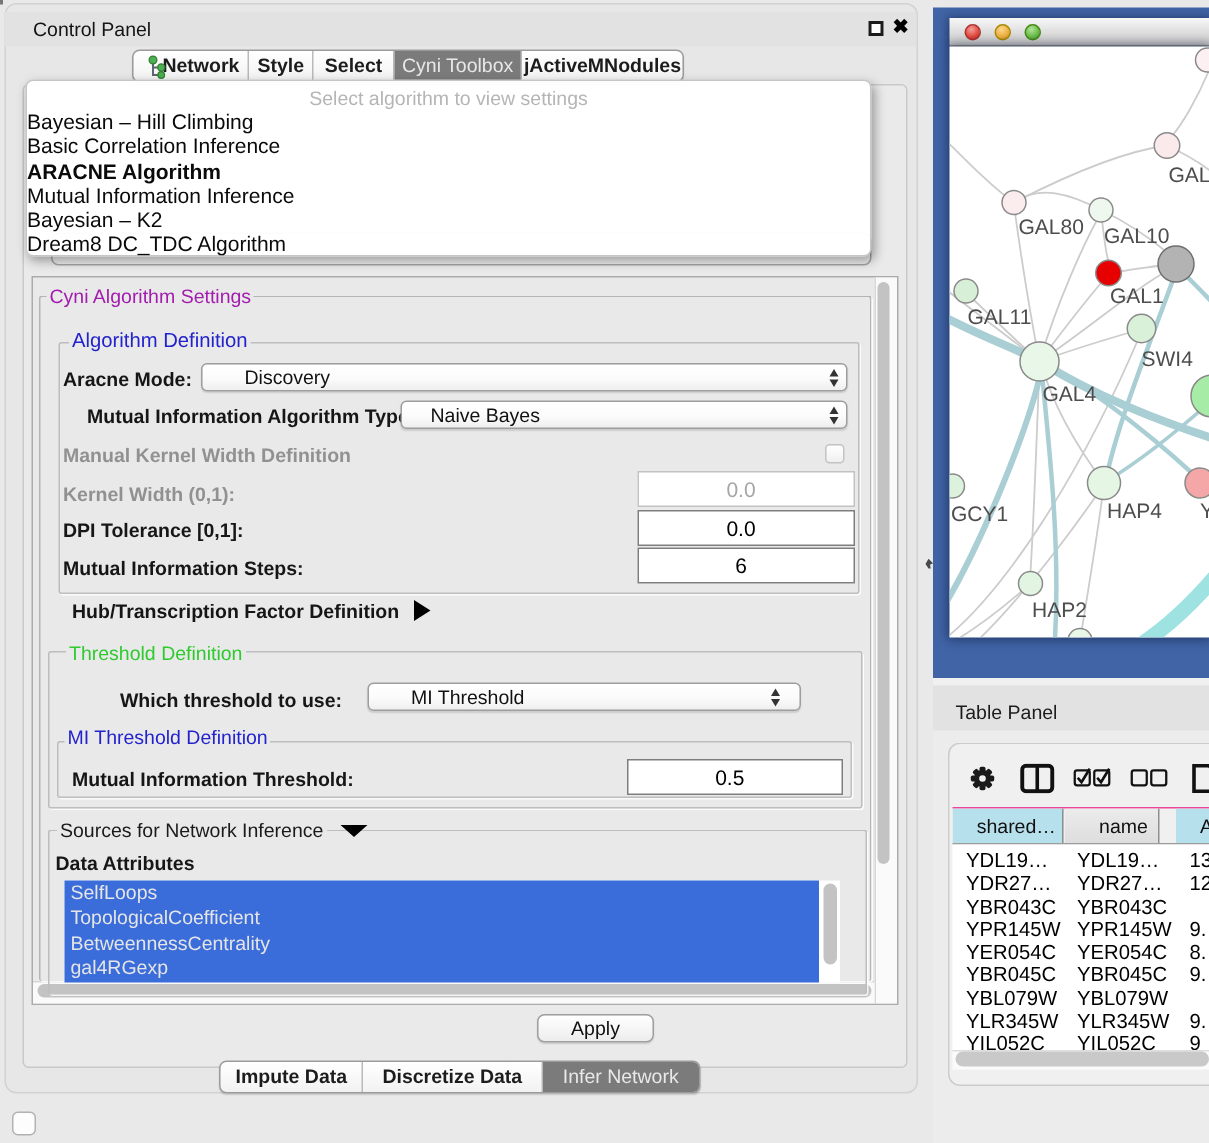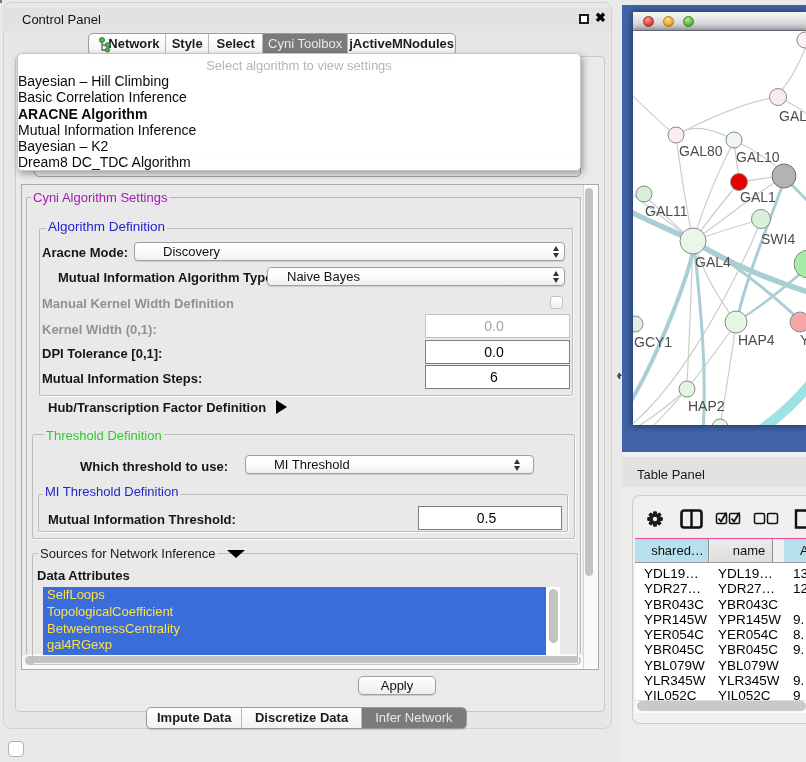--- a/index.html
+++ b/index.html
@@ -122,21 +122,21 @@
 
 <div class="grp" style="left:32px; top:553px; width:546px; height:110px; border-bottom:none;"></div>
 <div class="gtitle" style="left:38px; top:546px; color:#1a1a1a;">Sources for Network Inference</div>
 <div class="abs" style="left:227px; top:550px; width:0; height:0;
   border-left:9px solid transparent; border-right:9px solid transparent; border-top:8px solid #000;"></div>
 
 <div class="lbl" style="left:37px; top:568px;">Data Attributes</div>
 
 <div class="abs" style="left:43px; top:587px; width:517px; height:68px; background:#fff;"></div>
 <div class="abs" style="left:43px; top:587px; width:503px; height:68px; background:#3a6cda;
-  font-size:13px; color:#fde047; line-height:16.8px; padding-left:4px; overflow:hidden;">
+  font-size:13px; color:#e5e5e5; line-height:16.8px; padding-left:4px; overflow:hidden;">
 SelfLoops<br>TopologicalCoefficient<br>BetweennessCentrality<br>gal4RGexp</div>
 <div class="abs" style="left:549px; top:589px; width:9px; height:54px; background:#c3c3c3; border-radius:4.5px;"></div>
 
 <div class="abs" style="left:358px; top:676px; width:78px; height:19px;
   border:1px solid #9f9f9f; border-radius:5px; background:linear-gradient(#ffffff,#ededed);
   font-size:13px; color:#111; text-align:center; line-height:17px;
   box-shadow:0 1px 1px rgba(0,0,0,0.15);">Apply</div>
 
 <div class="seg" style="left:146px; top:707px; width:321px;">
   <div style="width:96px;">Impute Data</div>

